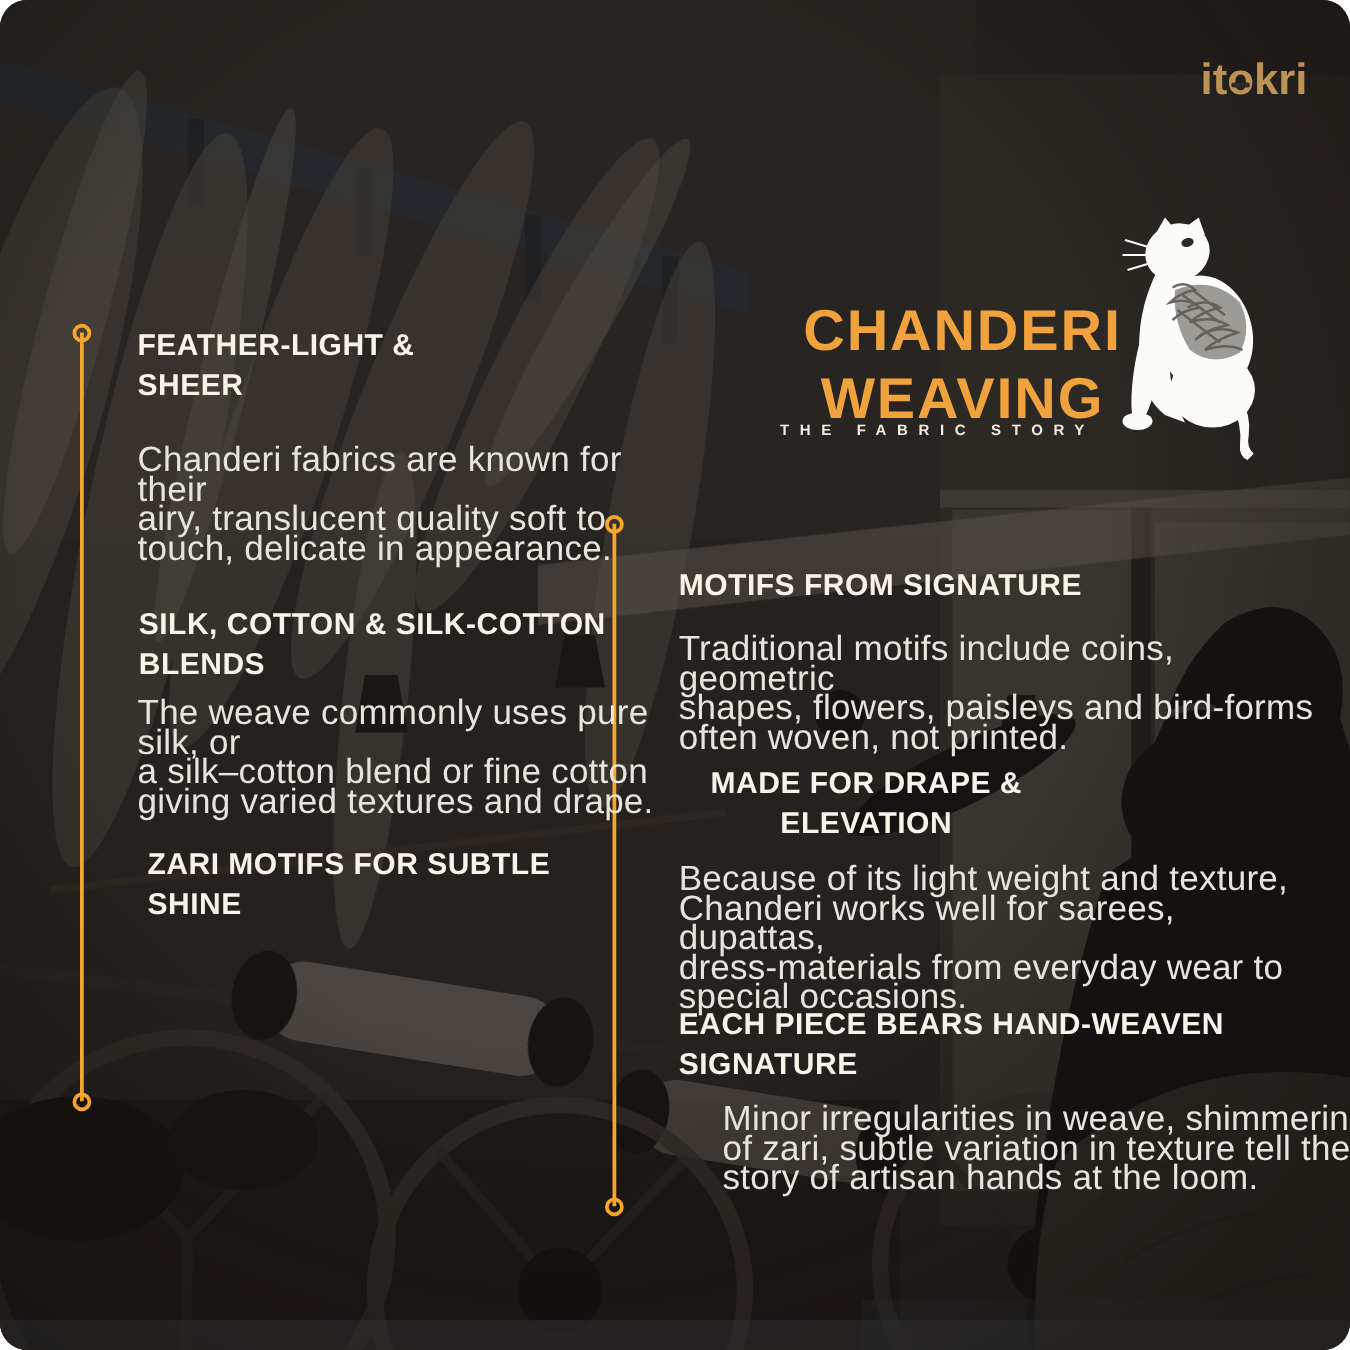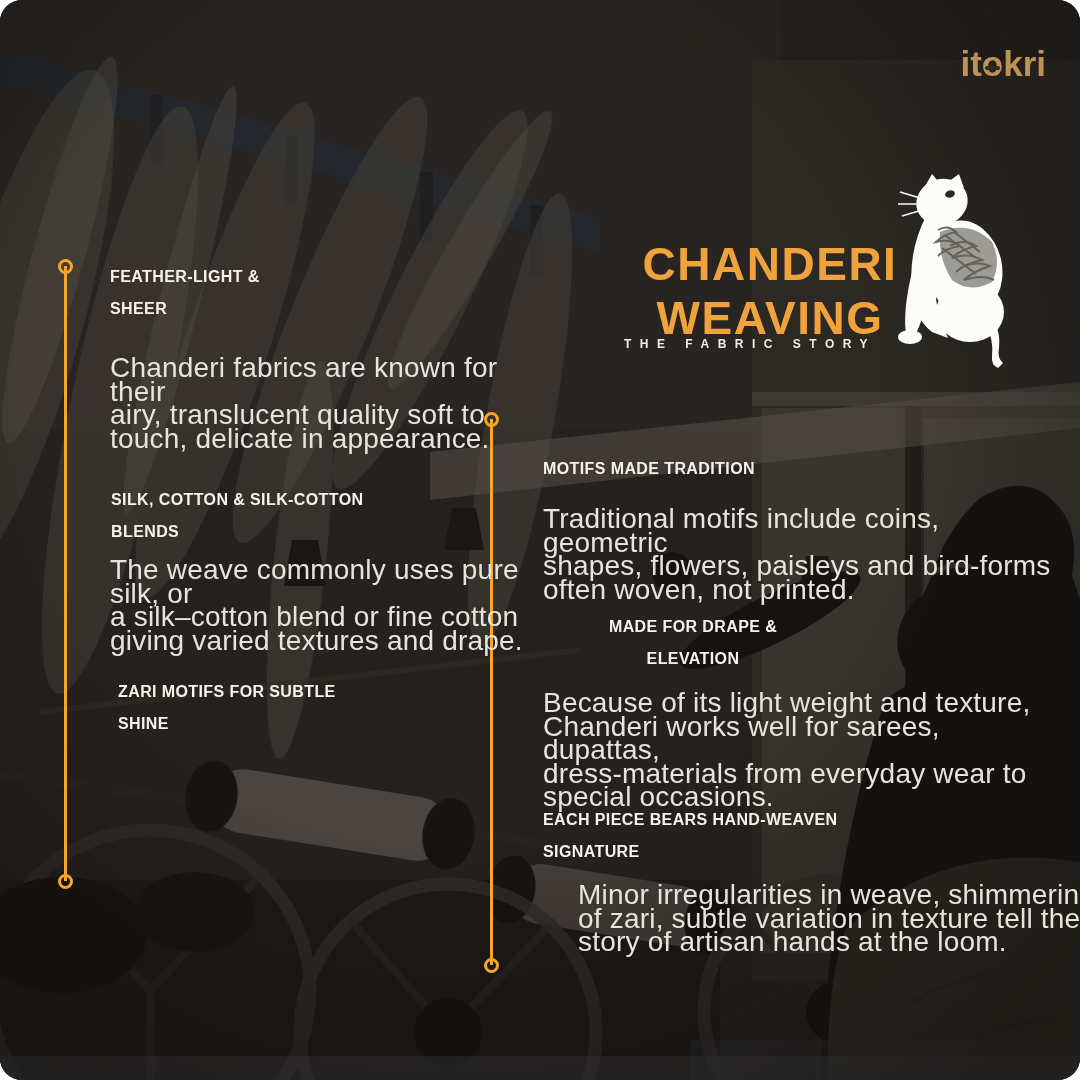--- a/index.html
+++ b/index.html
@@ -41,21 +41,21 @@
   .rail-left{left:64px;top:266px;height:615px;}
   .rail-right{left:490px;top:419px;height:546px;}
   .ring{
     position:absolute;width:9px;height:9px;border:3px solid #F5A62B;
     border-radius:50%;background:transparent;
   }
 
   
   .sec-h{
     position:absolute;color:#F8F3E9;font-weight:700;
-    font-size:16px;line-height:32px;letter-spacing:.4px;
+    font-size:24px;line-height:32px;letter-spacing:.4px;
     white-space:pre-line;
   }
   .sec-b{
     position:absolute;color:#E7E4DD;
     font-size:28px;line-height:23.5px;letter-spacing:.2px;
     white-space:pre-line;
   }
   
   .l1h{left:110px;top:261px;width:300px;}
   .l1b{left:110px;top:356px;width:440px;}
@@ -229,21 +229,21 @@
 
   <div class="sec-h l2h">SILK, COTTON &amp; SILK-COTTON
 BLENDS</div>
   <div class="sec-b l2b">The weave commonly uses pure silk, or
 a silk–cotton blend or fine cotton
 giving varied textures and drape.</div>
 
   <div class="sec-h l3h">ZARI MOTIFS FOR SUBTLE
 SHINE</div>
 
-  <div class="sec-h r1h">MOTIFS MADE TRADITION</div>
+  <div class="sec-h r1h">MOTIFS FROM SIGNATURE</div>
   <div class="sec-b r1b">Traditional motifs include coins, geometric
 shapes, flowers, paisleys and bird-forms
 often woven, not printed.</div>
 
   <div class="sec-h r2h">MADE FOR DRAPE &amp;
 ELEVATION</div>
   <div class="sec-b r2b">Because of its light weight and texture,
 Chanderi works well for sarees, dupattas,
 dress-materials from everyday wear to
 special occasions.</div>

